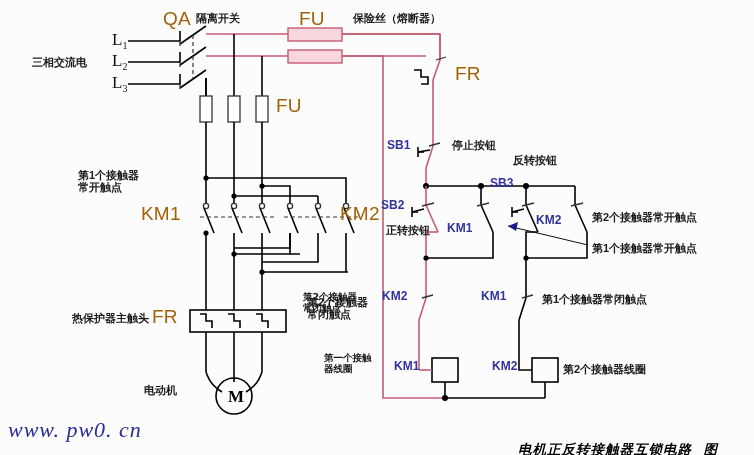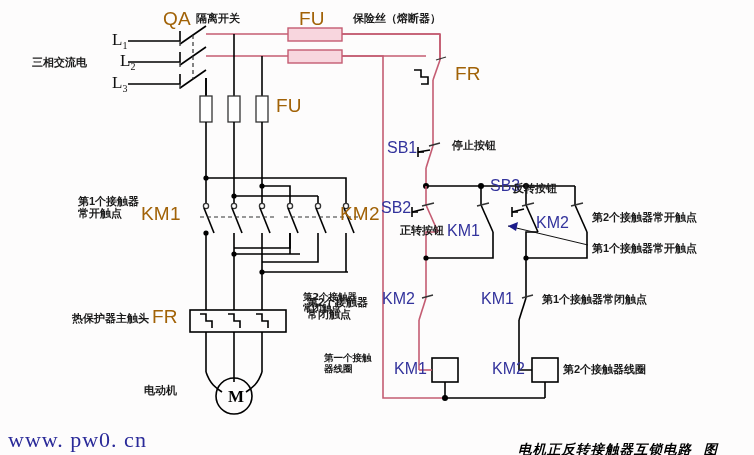--- a/index.html
+++ b/index.html
@@ -45,23 +45,23 @@
   
   .dev {
     font-family: "Liberation Sans", "DejaVu Sans", sans-serif;
     font-size: 19px;
     color: #a16207;
     font-weight: 400;
     letter-spacing: 0.2px;
   }
   .dev-sm {
     font-family: "Liberation Sans", "DejaVu Sans", sans-serif;
-    font-size: 16px;
+    font-size: 12px;
     color: #33339c;
-    font-weight: 400;
+    font-weight: 700;
   }
   .phase {
     font-family: "Liberation Serif", "DejaVu Serif", serif;
     font-size: 17px;
     color: #111111;
   }
   .phase sub {
     font-size: 10px;
   }
   .caption {
@@ -331,41 +331,41 @@
       <path class="pw" d="M383,380 L383,398 L445,398"></path>
       <path class="ctl" d="M445,398 L545,398"></path>
       <circle class="dotB" cx="445" cy="398" r="3"></circle>
     </g>
 
   </svg>
 
   <div class="lbl cn" style="left:32px; top:56px;">三相交流电</div>
 
   <div class="lbl phase" style="left:112px; top:30px;">L<sub>1</sub></div>
-  <div class="lbl phase" style="left:112px; top:51px;margin-left:8px;">L<sub>2</sub></div>
+  <div class="lbl phase" style="left:112px; top:51px;">L<sub>2</sub></div>
   <div class="lbl phase" style="left:112px; top:73px;">L<sub>3</sub></div>
 
   <div class="lbl dev" style="left:163px; top:8px;">QA</div>
   <div class="lbl cn" style="left:196px; top:12px;">隔离开关</div>
 
   <div class="lbl dev" style="left:299px; top:8px;">FU</div>
   <div class="lbl cn" style="left:353px; top:12px;">保险丝（熔断器）</div>
 
   <div class="lbl dev" style="left:276px; top:95px;">FU</div>
 
   <div class="lbl dev" style="left:455px; top:63px;">FR</div>
 
   <div class="lbl dev-sm" style="left:387px; top:139px;">SB1</div>
   <div class="lbl cn" style="left:452px; top:139px;">停止按钮</div>
 
   <div class="lbl dev-sm" style="left:381px; top:199px;">SB2</div>
-  <div class="lbl cn" style="left:400px; top:224px;">正转按钮</div>
+  <div class="lbl cn" style="left:386px; top:224px;">正转按钮</div>
 
   <div class="lbl dev-sm" style="left:490px; top:177px;">SB3</div>
-  <div class="lbl cn" style="left:513px; top:182px;">反转按钮</div>
+  <div class="lbl cn" style="left:513px; top:154px;">反转按钮</div>
 
   <div class="lbl dev-sm" style="left:447px; top:222px;">KM1</div>
   <div class="lbl cn" style="left:592px; top:242px;">第1个接触器常开触点</div>
 
   <div class="lbl dev-sm" style="left:536px; top:214px;">KM2</div>
   <div class="lbl cn" style="left:592px; top:211px;">第2个接触器常开触点</div>
 
   <svg width="754" height="455" style="position:absolute;left:0;top:0;pointer-events:none;">
     <path d="M588,245 L508,226" stroke="#111" stroke-width="1" fill="none"></path>
     <path d="M508,226 L518,222 L516,231 Z" fill="#1c1c8a"></path>
@@ -379,30 +379,30 @@
   <div class="lbl cn" style="left:542px; top:293px;">第1个接触器常闭触点</div>
 
   <div class="lbl dev-sm" style="left:394px; top:360px;">KM1</div>
   <div class="lbl cn-sm" style="left:324px; top:353px;">第一个接触
 器线圈</div>
 
   <div class="lbl dev-sm" style="left:492px; top:360px;">KM2</div>
   <div class="lbl cn" style="left:563px; top:363px;">第2个接触器线圈</div>
 
   <div class="lbl dev" style="left:141px; top:203px;">KM1</div>
-  <div class="lbl cn" style="left:78px; top:169px;margin-top:26px;">第1个接触器
+  <div class="lbl cn" style="left:78px; top:169px;">第1个接触器
 常开触点</div>
 
   <div class="lbl dev" style="left:340px; top:203px;">KM2</div>
   <div class="lbl cn" style="left:307px; top:296px;">第2个接触器
 常闭触点</div>
 
   <div class="lbl dev" style="left:152px; top:306px;">FR</div>
   <div class="lbl cn" style="left:72px; top:312px;">热保护器主触头</div>
 
   <div class="lbl motor-m" style="left:228px; top:387px;">M</div>
   <div class="lbl cn" style="left:144px; top:384px;">电动机</div>
 
-  <div class="lbl watermark" style="left:8px; top:428px;">www. pw0. cn</div>
+  <div class="lbl watermark" style="left:8px; top:418px;font-style:italic;">www. pw0. cn</div>
 
   <div class="lbl caption" style="left:518px; top:442px;font-style:italic;">电机正反转接触器互锁电路  图</div>
 
 </div>
 
 </body></html>

